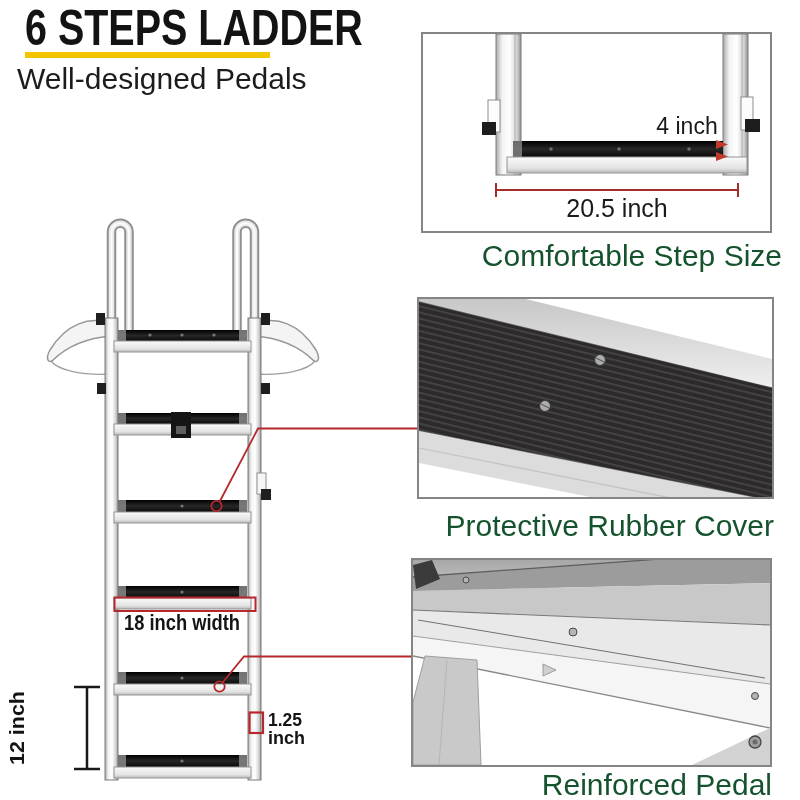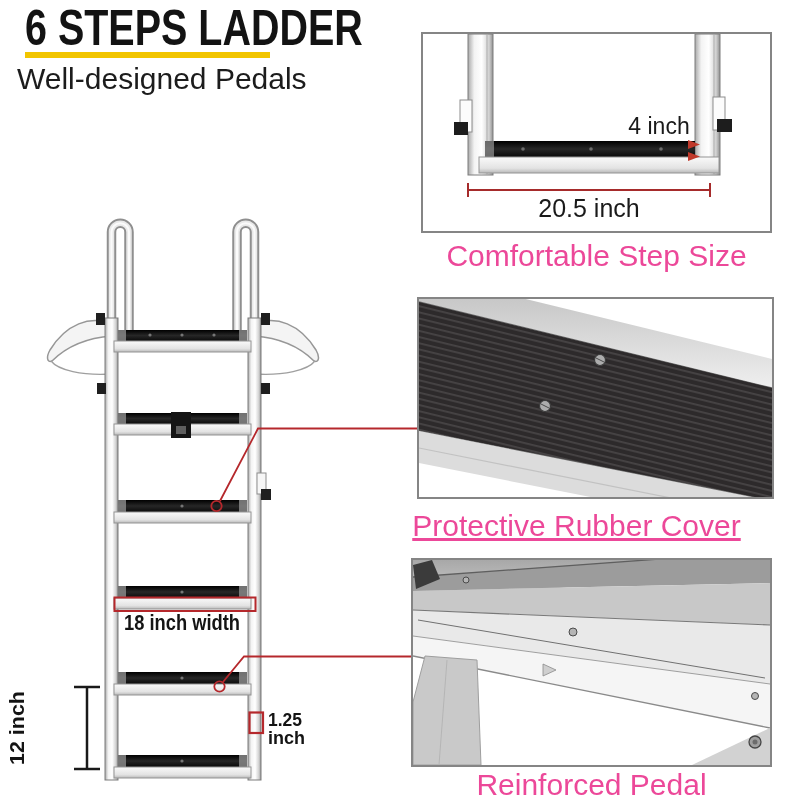--- a/index.html
+++ b/index.html
@@ -6,26 +6,26 @@
   #canvas{position:relative;width:800px;height:800px;background:#fff;overflow:hidden;
           font-family:"Liberation Sans",sans-serif;}
   
   .title{position:absolute;left:25px;top:0;font-size:47px;font-weight:900;color:#131313;
          letter-spacing:0px;line-height:52px;white-space:nowrap;
          transform:scaleX(.84) scaleY(1.08);transform-origin:left top;}
   .underline{position:absolute;left:25px;top:52px;width:245px;height:6px;background:#f2c500;}
   .subtitle{position:absolute;left:17px;top:61px;font-size:30px;color:#1c1c1c;line-height:36px;}
   
   .panel{position:absolute;background:#fff;border:2px solid #858585;box-sizing:border-box;overflow:hidden;}
-  #panel1{left:421px;top:32px;width:351px;height:201px;}
+  #panel1{left:421px;top:32px;width:351px;height:201px;padding-left:28px;}
   #panel2{left:417px;top:297px;width:357px;height:202px;}
   #panel3{left:411px;top:558px;width:361px;height:209px;}
-  .caption{position:absolute;font-size:30px;color:#ec4899;text-align:center;white-space:nowrap;}
+  .caption{position:absolute;font-size:30px;color:#14532d;text-align:right;white-space:nowrap;}
   #cap1{left:411px;width:371px;top:239px;}
-  #cap2{left:379px;width:395px;top:509px;text-decoration:underline;}
+  #cap2{left:379px;width:395px;top:509px;}
   #cap3{left:411px;width:361px;top:768px;}
   svg{display:block;}
   #ladder-svg{position:absolute;left:0;top:0;}
   text{font-family:"Liberation Sans",sans-serif;}
 </style>
 </head>
 <body>
 
 <div id="canvas">
 

